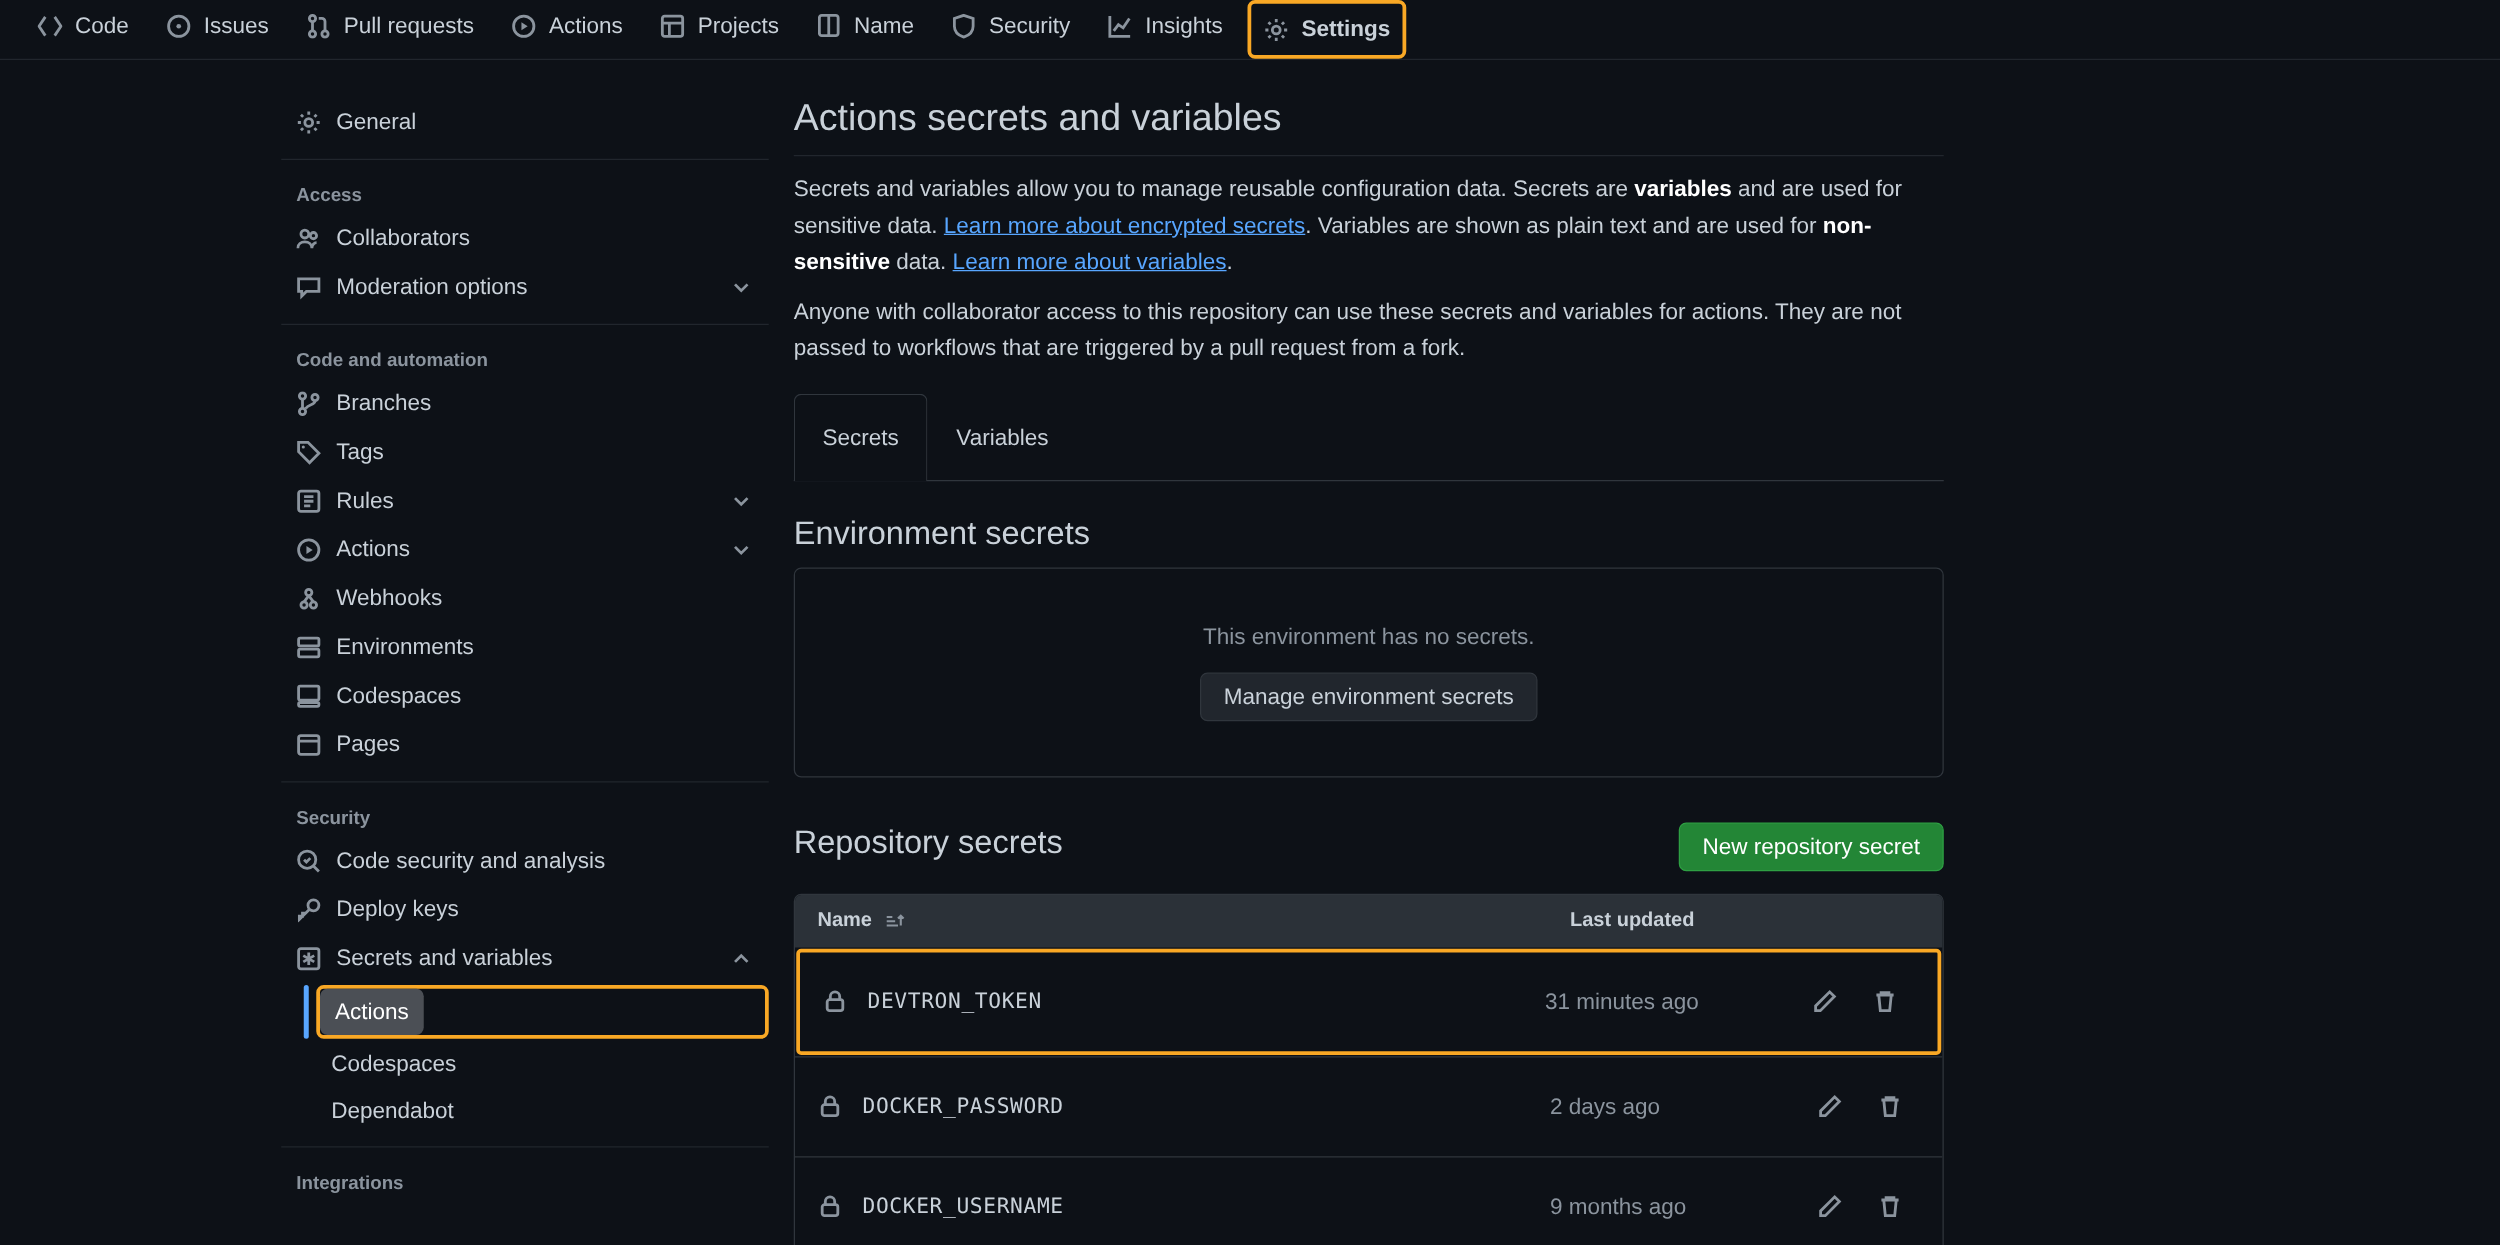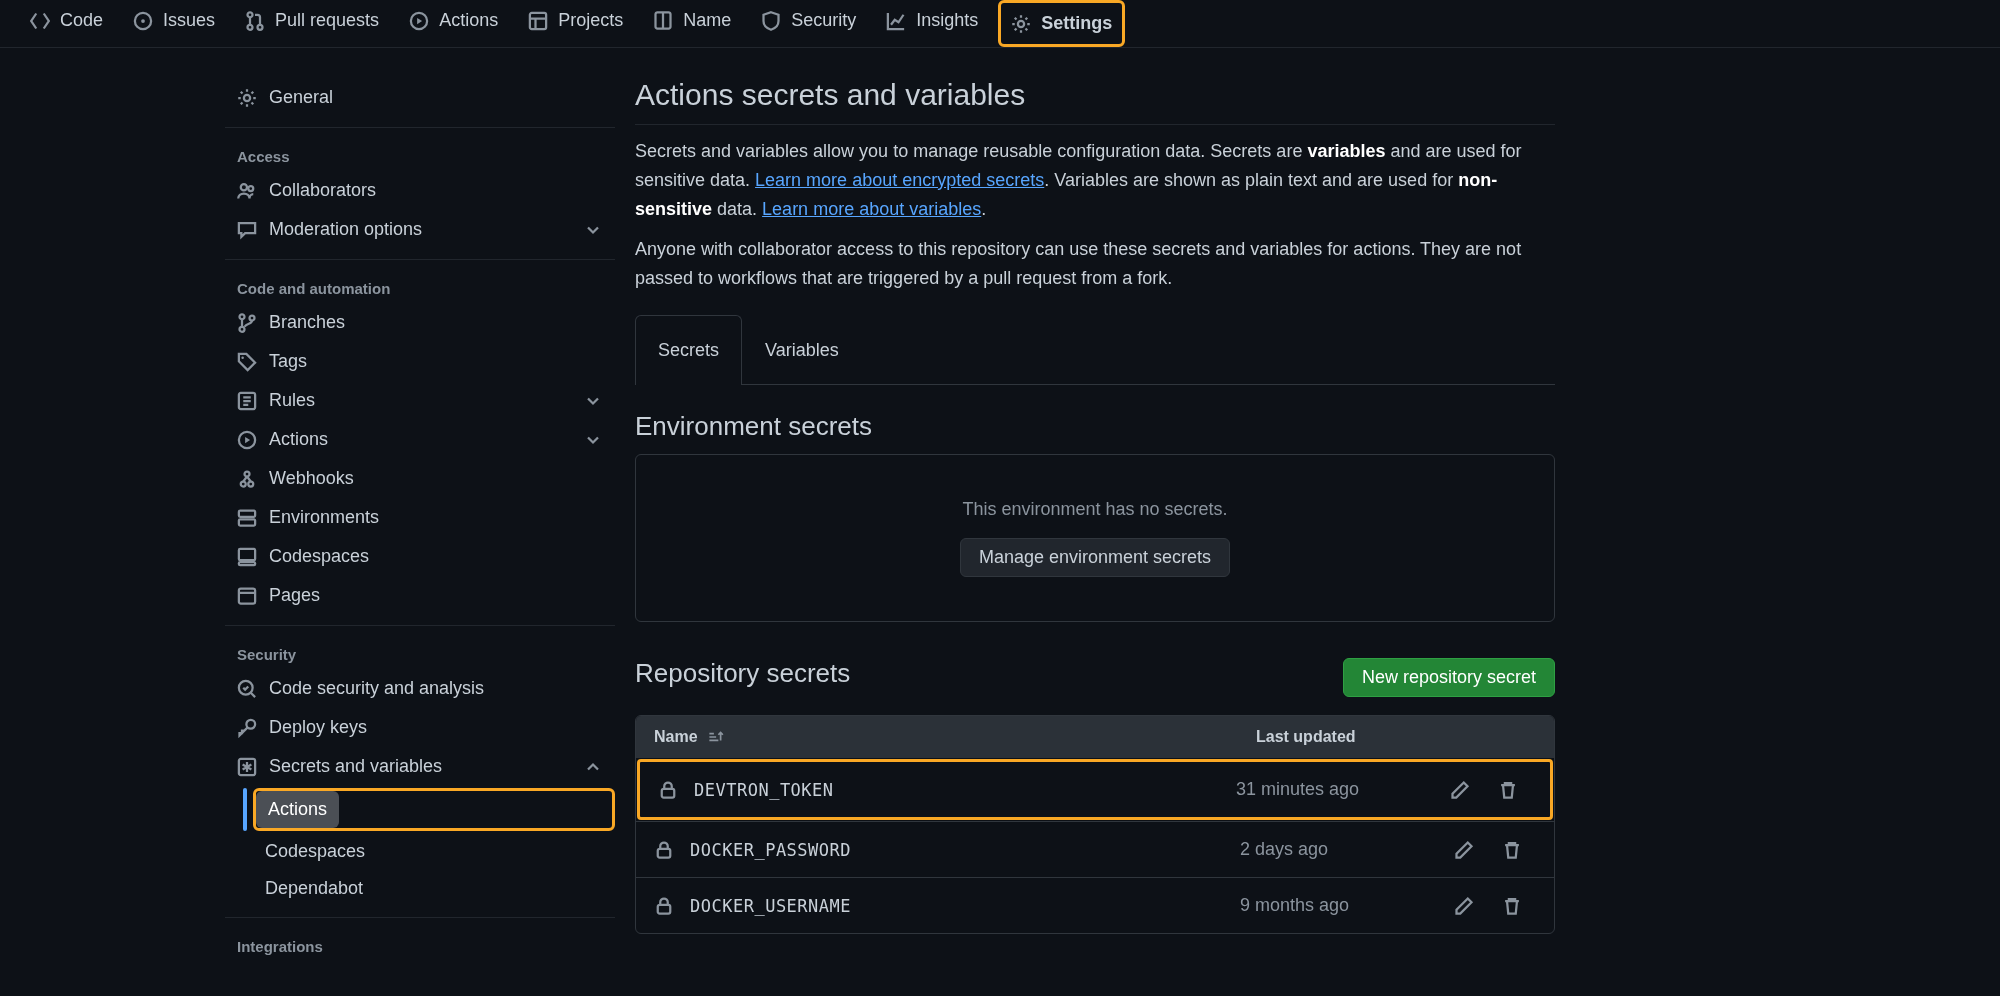--- a/index.html
+++ b/index.html
@@ -32,21 +32,21 @@
 .tab.active{border-color:#30363d;background:#0d1117}
 .env-box{border:1px solid #30363d;border-radius:6px;padding:44px;text-align:center;margin-bottom:36px}
 .env-box p{color:#8b949e;margin-bottom:18px}
 .btn{display:inline-block;padding:8px 18px;border:1px solid #30363d;border-radius:6px;background:#21262d;color:#c9d1d9;cursor:pointer;font-size:18px}
 .btn-green{background:#238636;border-color:#2ea043;color:#fff;font-weight:500}
 .repo-head{display:flex;justify-content:space-between;align-items:flex-start;margin-bottom:14px}
 .table{border:1px solid #30363d;border-radius:6px;overflow:hidden}
 .thead{display:flex;background:#2b3138;padding:12px 18px;font-size:16px;font-weight:600}
 .thead .col-name{flex:1;display:flex;align-items:flex-end;gap:8px}
 .thead .col-upd{width:280px}
-.row{display:flex;align-items:flex-end;padding:17px 18px;border-top:1px solid #30363d}
+.row{display:flex;align-items:flex-start;padding:29px 18px;border-top:1px solid #30363d}
 .row .lock{width:20px;margin-right:16px}
 .row .name{flex:1;font-family:ui-monospace,SFMono-Regular,Menlo,monospace;font-size:17px;letter-spacing:.5px}
 .row .upd{width:200px;color:#8b949e}
 .row .act{width:48px;display:flex;justify-content:center;cursor:pointer}
 .row.hl{border:3px solid #f9a825;border-radius:4px;margin:1px}
 .sorticon{width:18px;height:18px}
 </style>
 </head>
 <body>
 

